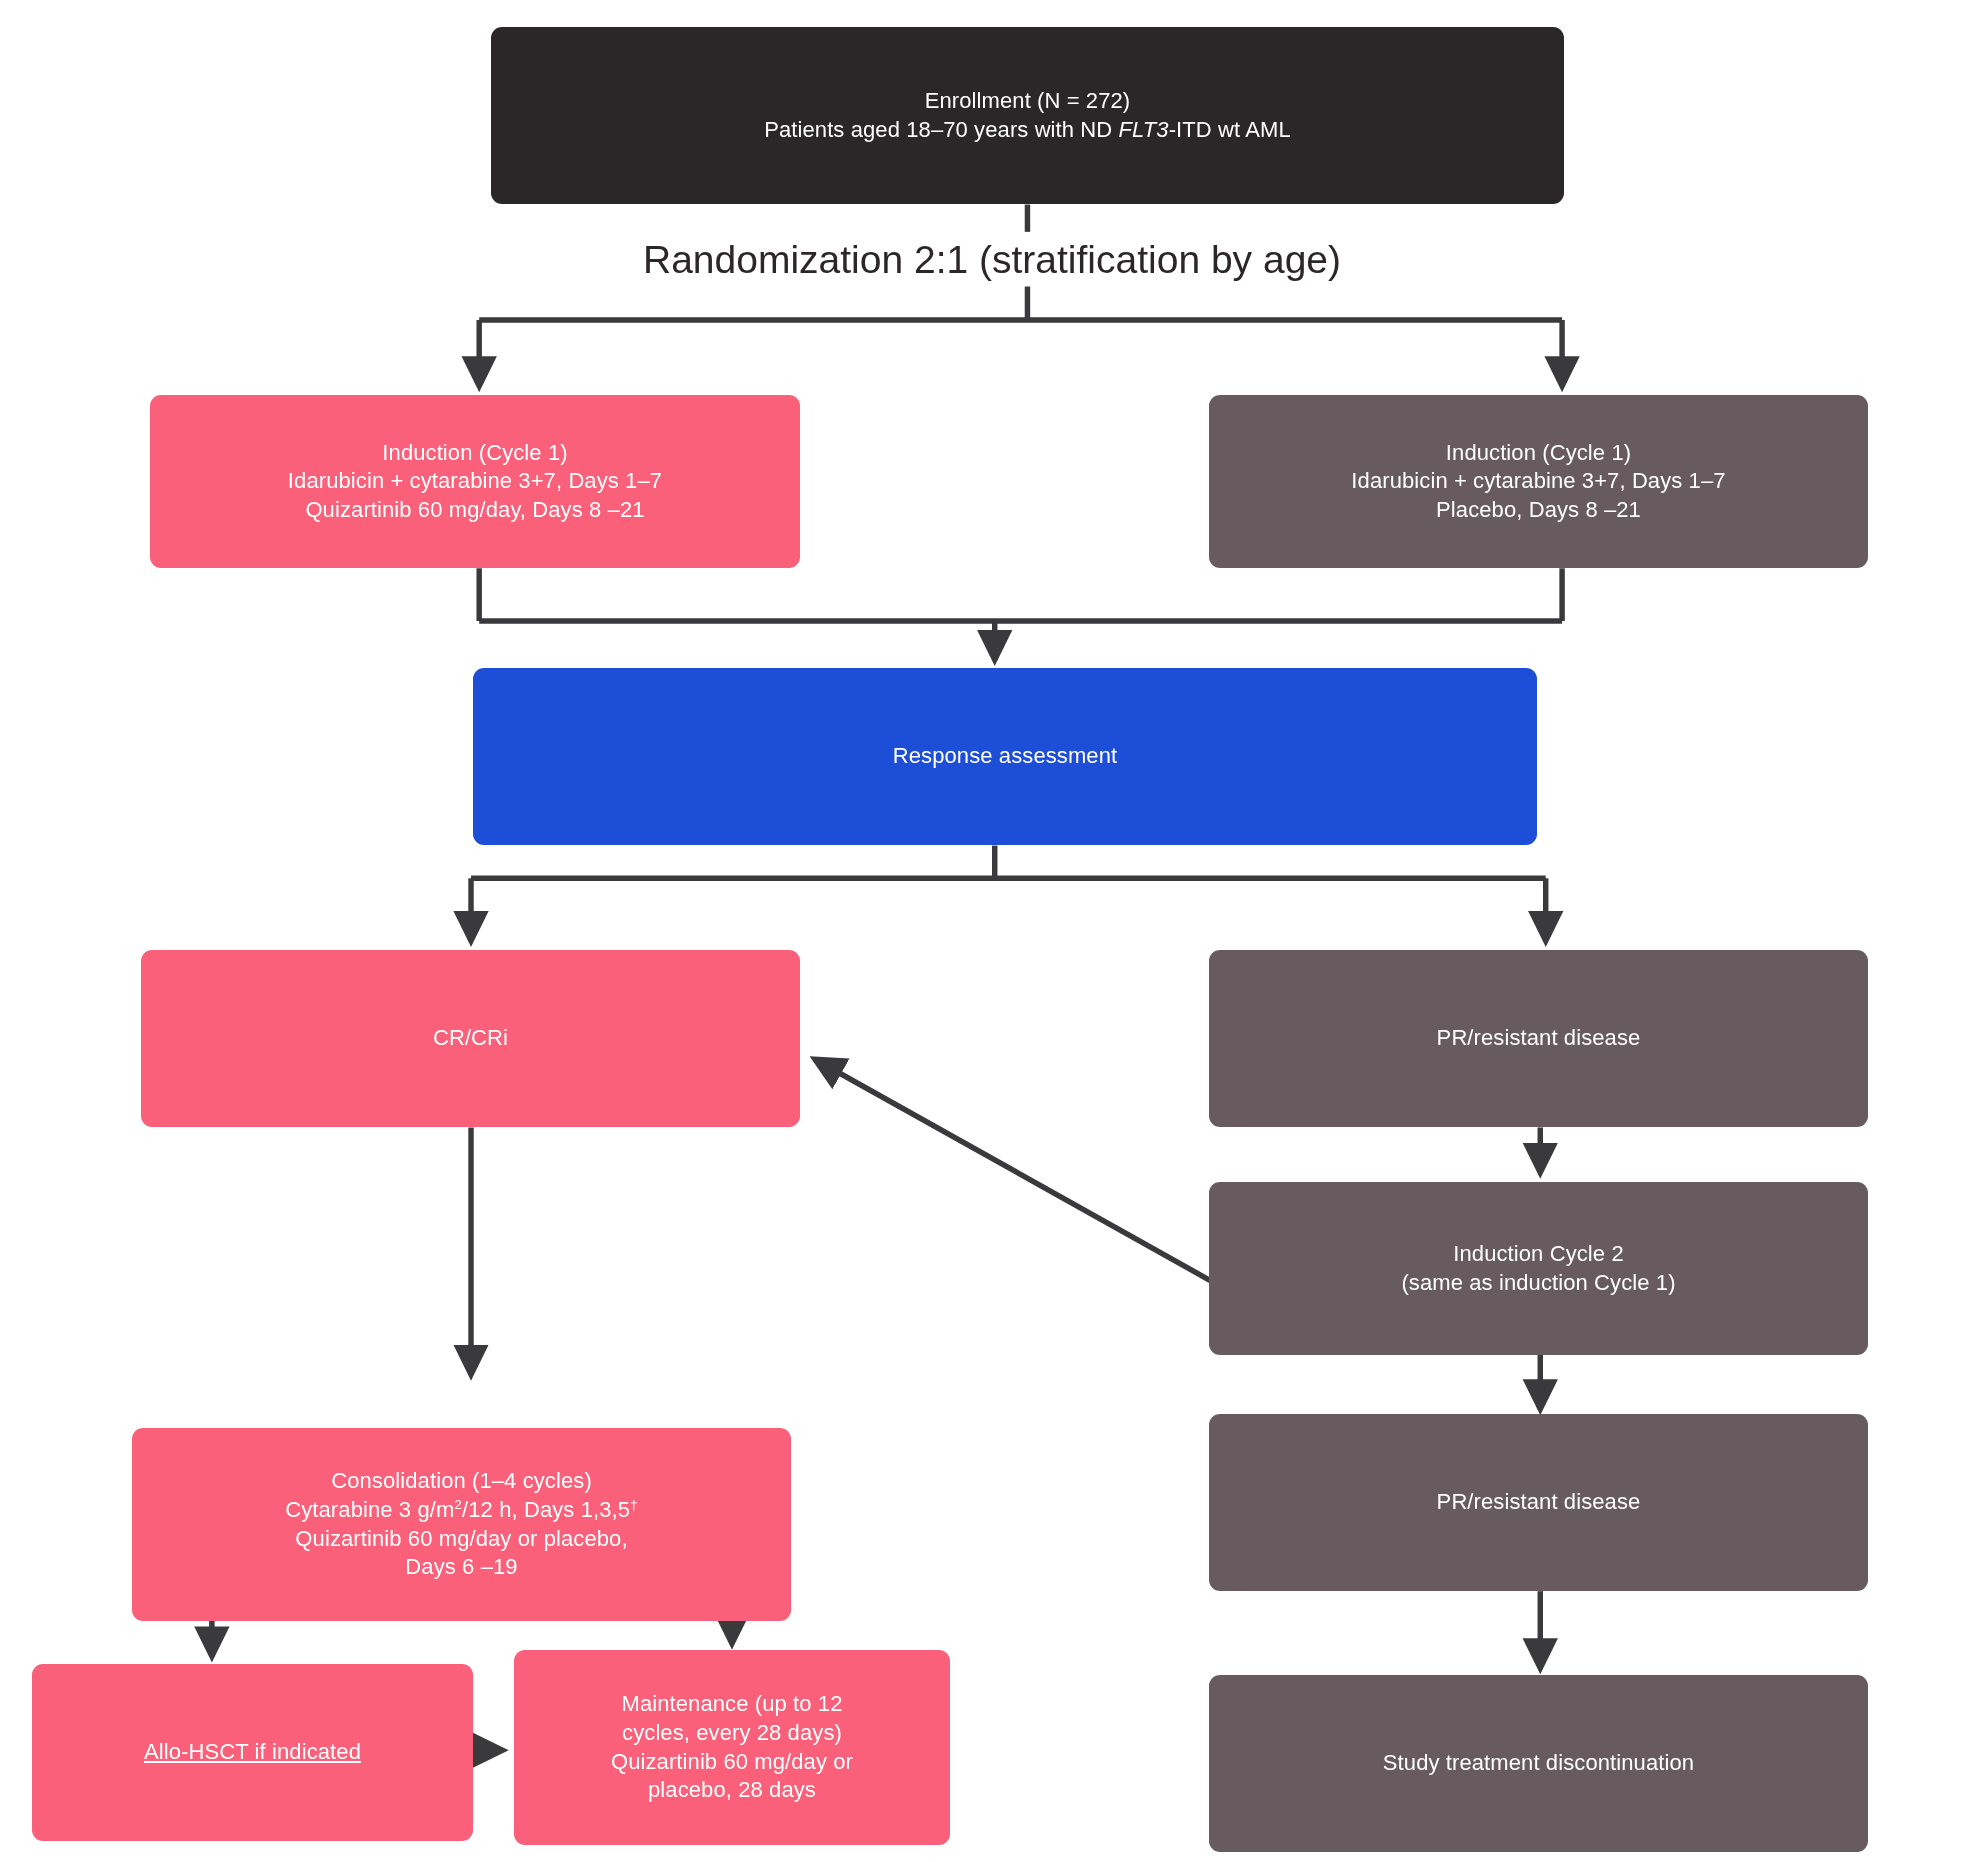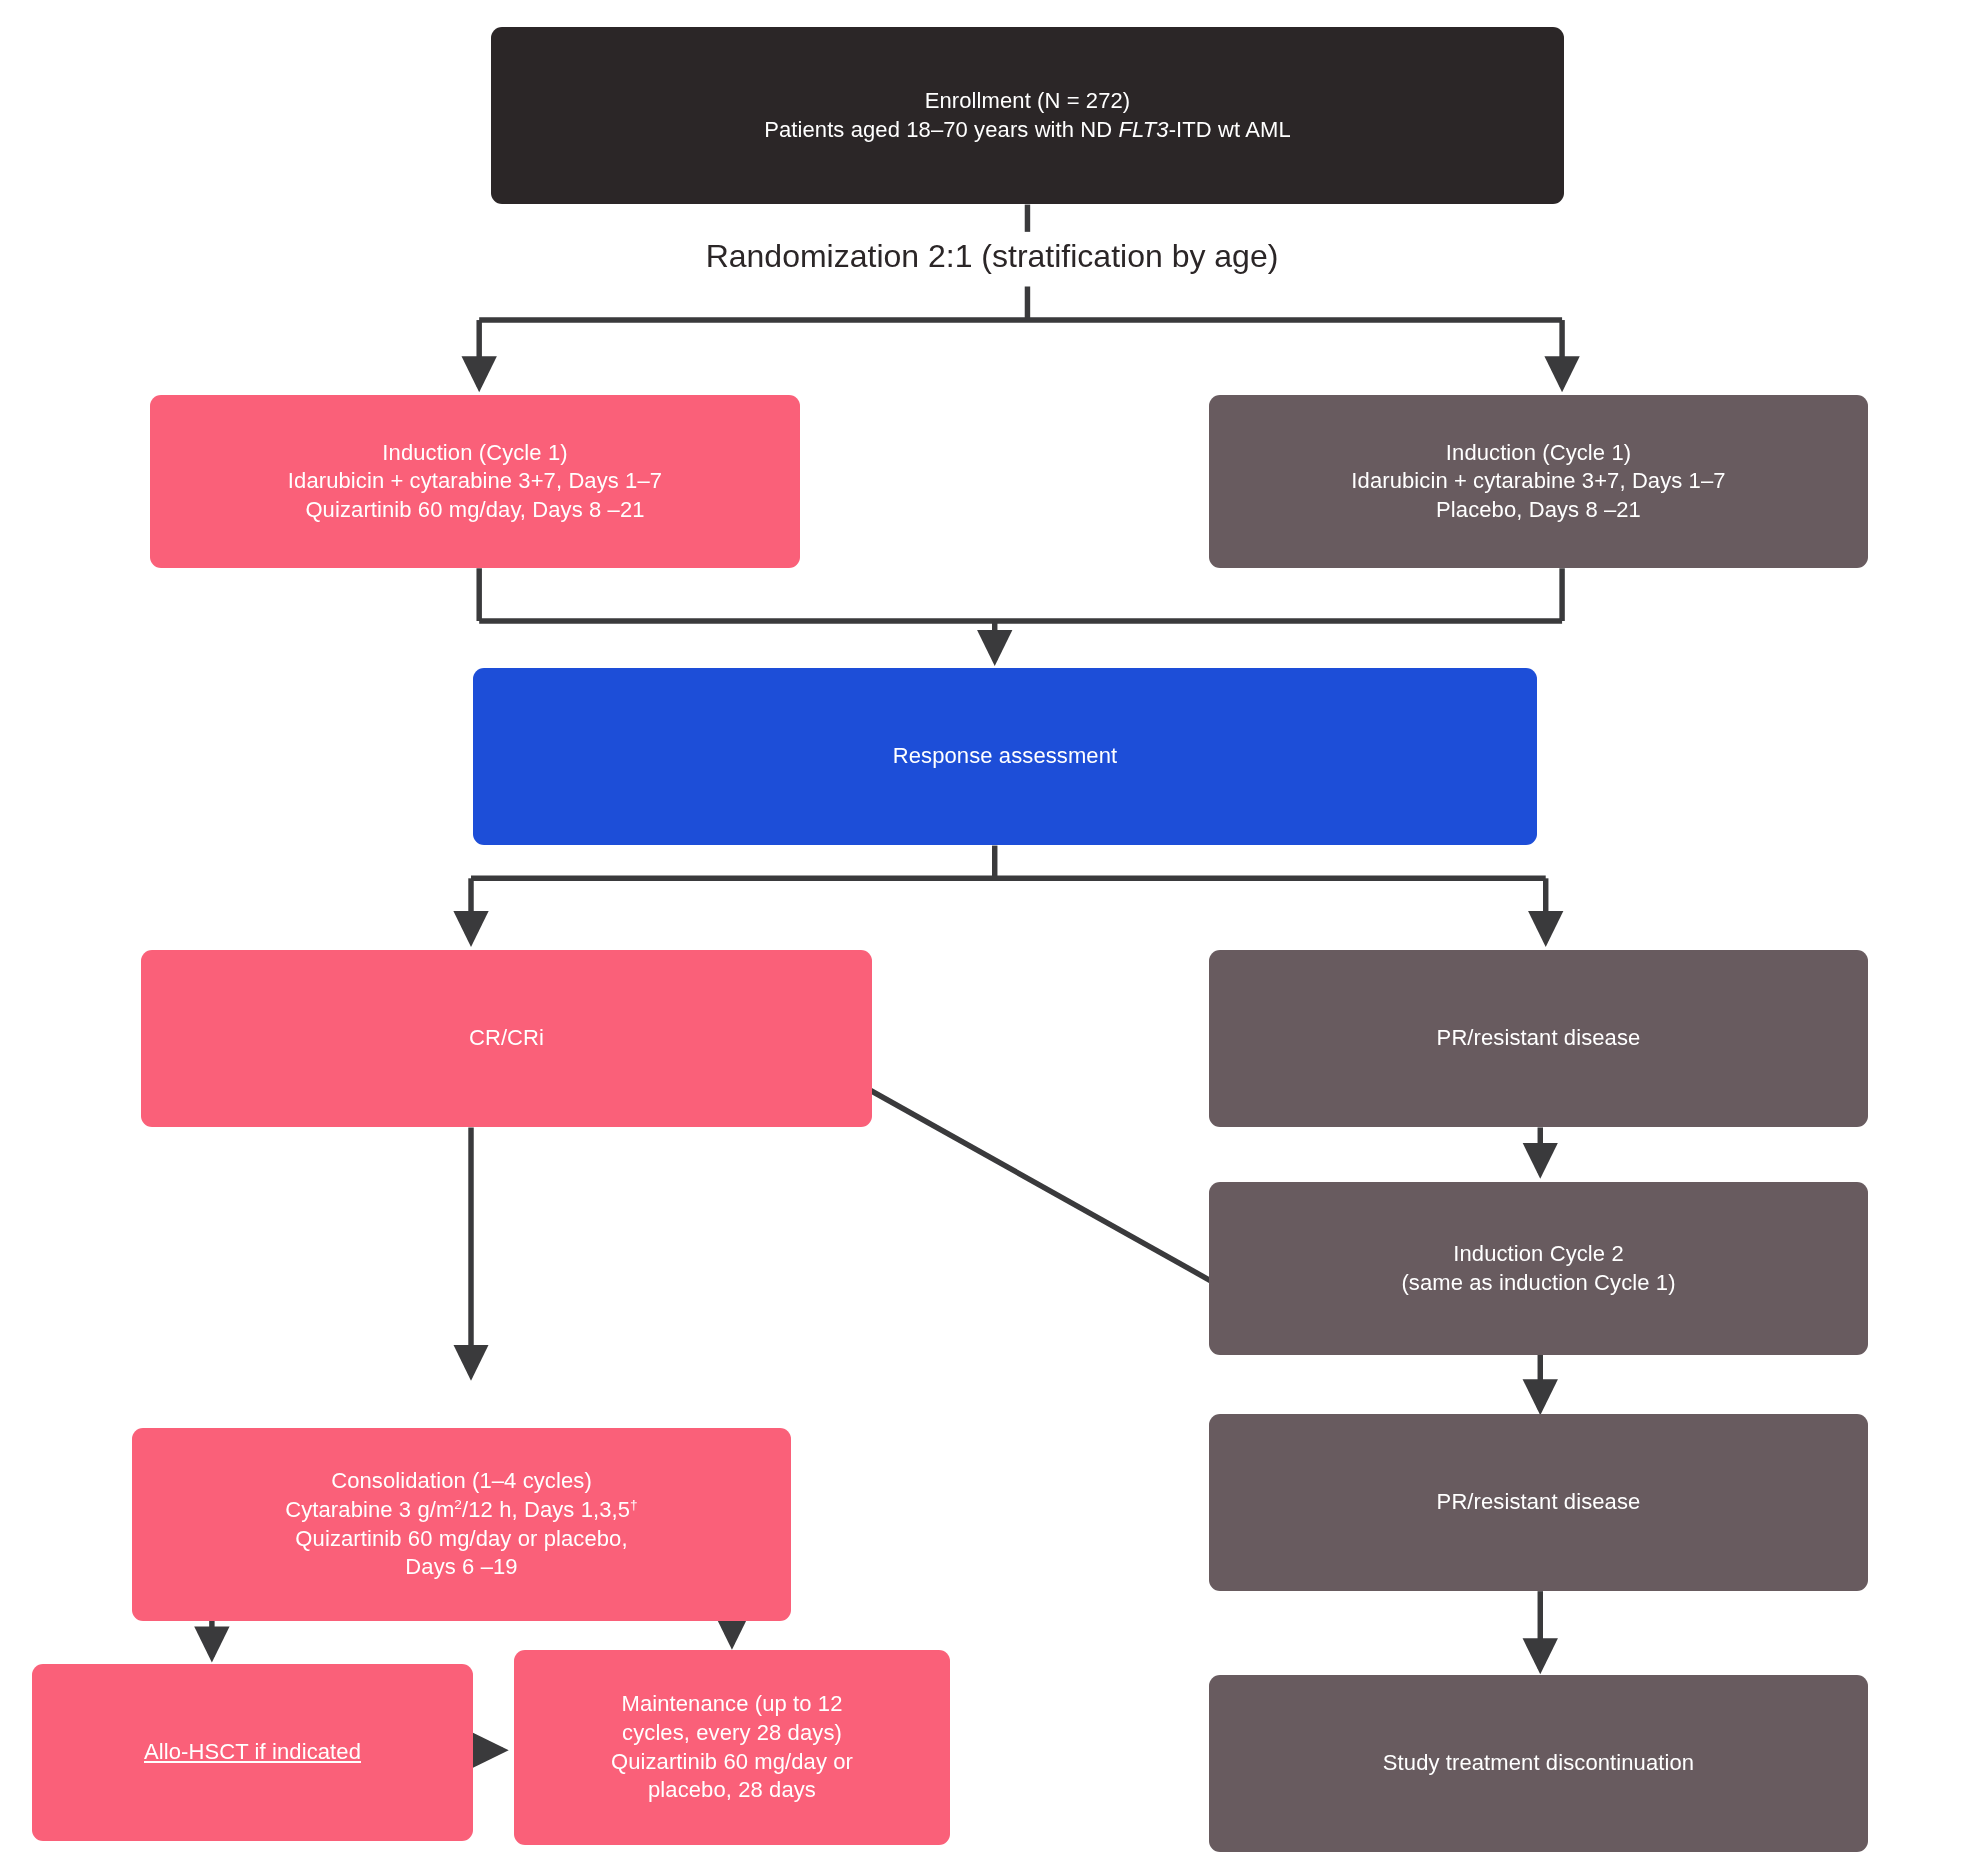--- a/index.html
+++ b/index.html
@@ -45,21 +45,21 @@
   .node .ln { display: block; white-space: nowrap; }
   .node.wrap .ln { white-space: normal; }
   .node-enrollment { background: #2B2627; }
   .node-pink      { background: #FA6079; }
   .node-gray      { background: #685B5F; }
   .node-darkred   { background: #1d4ed8; }
 
   .edge-label {
     position: absolute;
     color: #2B2627;
-    font-size: 32px;
+    font-size: 39px;
     white-space: nowrap;
     z-index: 3;
   }
   .ital { font-style: italic; }
   .sup { font-size: 0.62em; vertical-align: super; line-height: 0; }
 </style>
 </head>
 <body>
 
 <div id="canvas">
@@ -121,21 +121,21 @@
   <div class="node node-gray" style="left:1209px; top:395px; width:659px; height:173px;">
     <span class="ln">Induction (Cycle 1)</span>
     <span class="ln">Idarubicin + cytarabine 3+7, Days 1–7</span>
     <span class="ln">Placebo, Days 8 –21</span>
   </div>
 
   <div class="node node-darkred" style="left:473px; top:668px; width:1064px; height:177px;">
     <span class="ln">Response assessment</span>
   </div>
 
-  <div class="node node-pink" style="left:141px; top:950px; width:731px; height:177px;">
+  <div class="node node-pink" style="left:141px; top:950px; width:659px; height:177px;">
     <span class="ln">CR/CRi</span>
   </div>
 
   <div class="node node-gray" style="left:1209px; top:950px; width:659px; height:177px;">
     <span class="ln">PR/resistant disease</span>
   </div>
 
   <div class="node node-gray" style="left:1209px; top:1182px; width:659px; height:173px;">
     <span class="ln">Induction Cycle 2</span>
     <span class="ln">(same as induction Cycle 1)</span>

